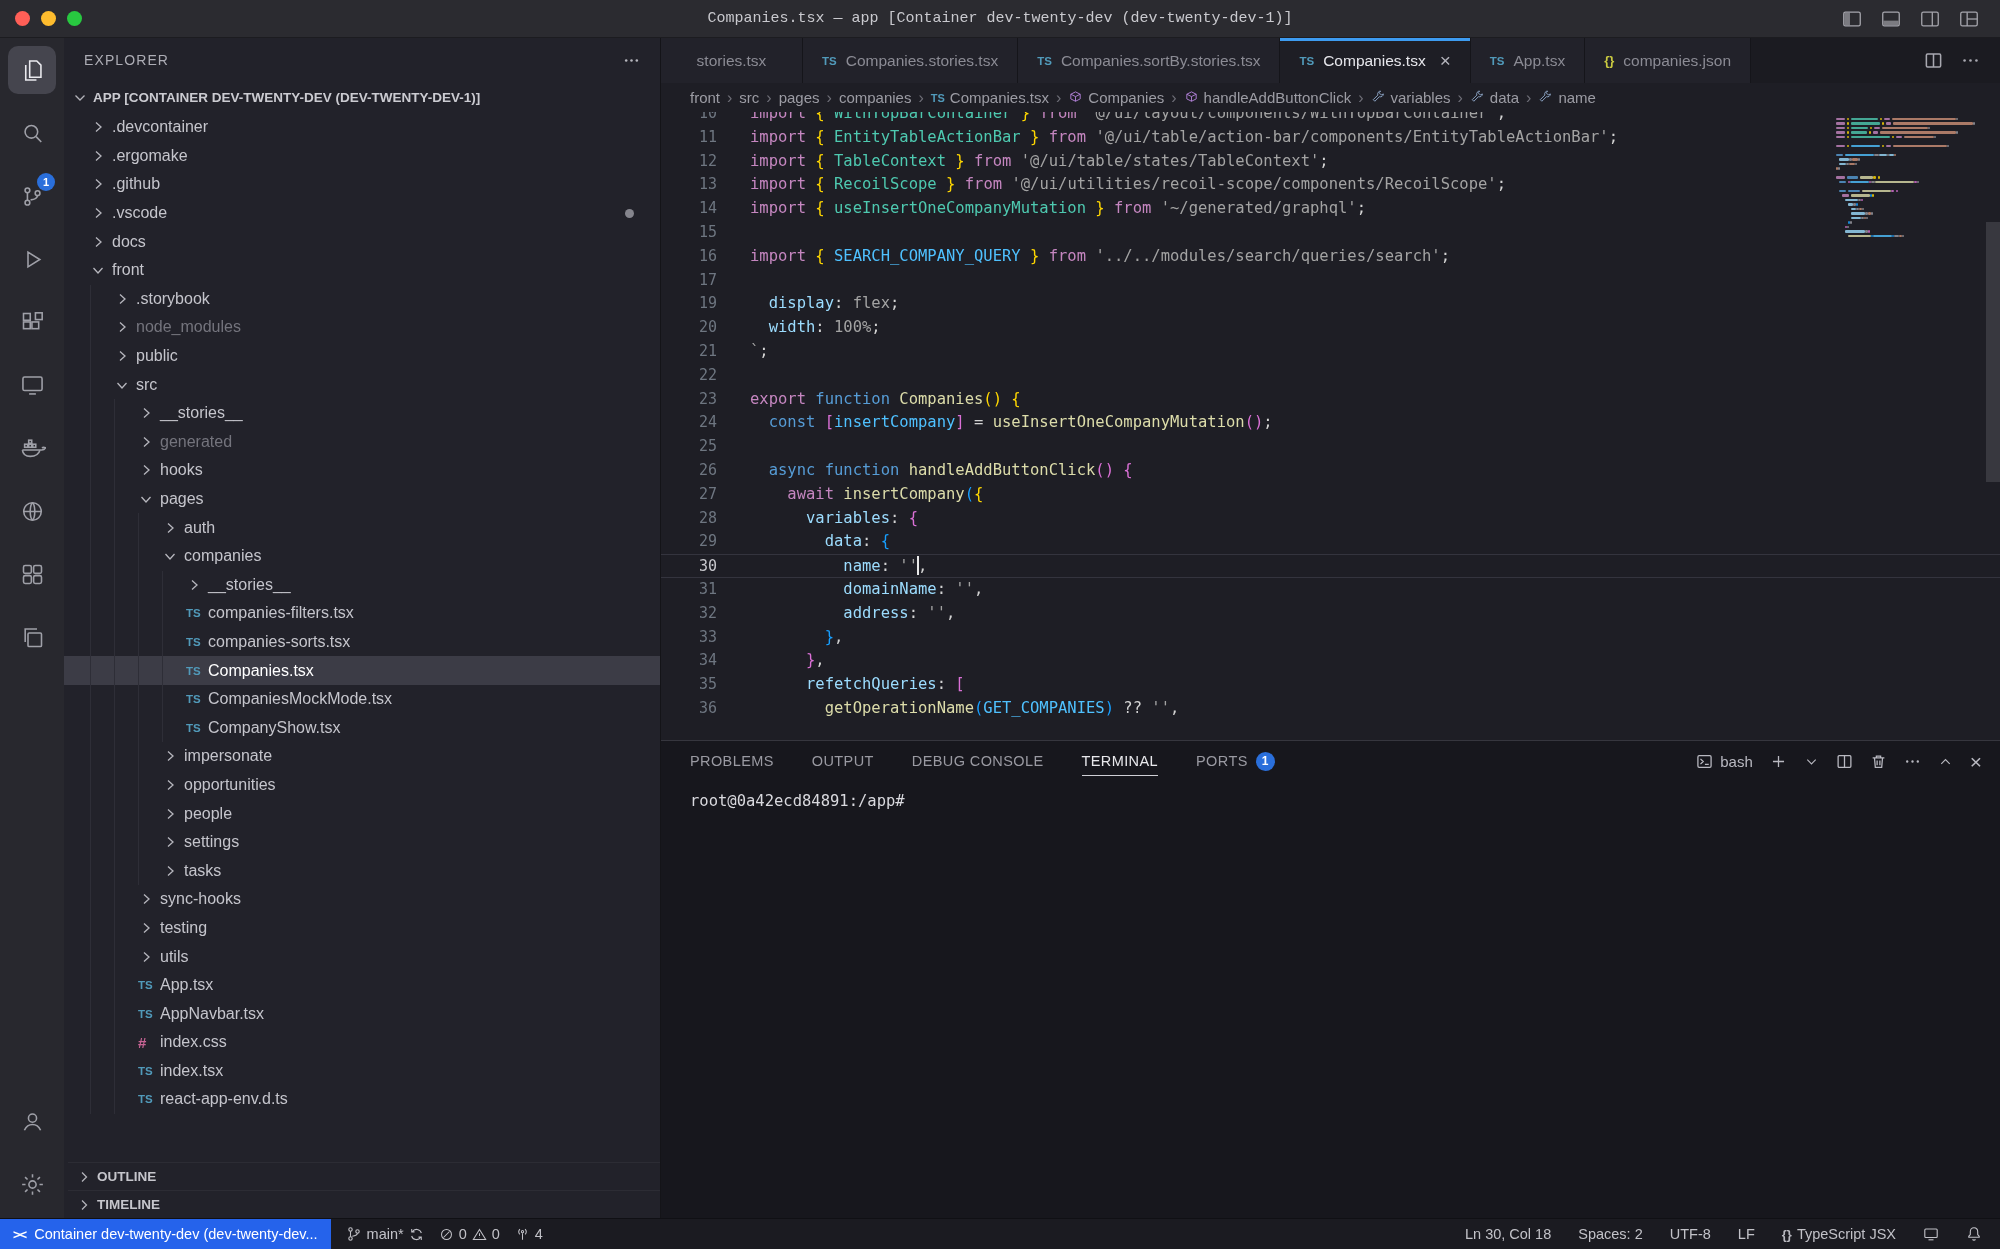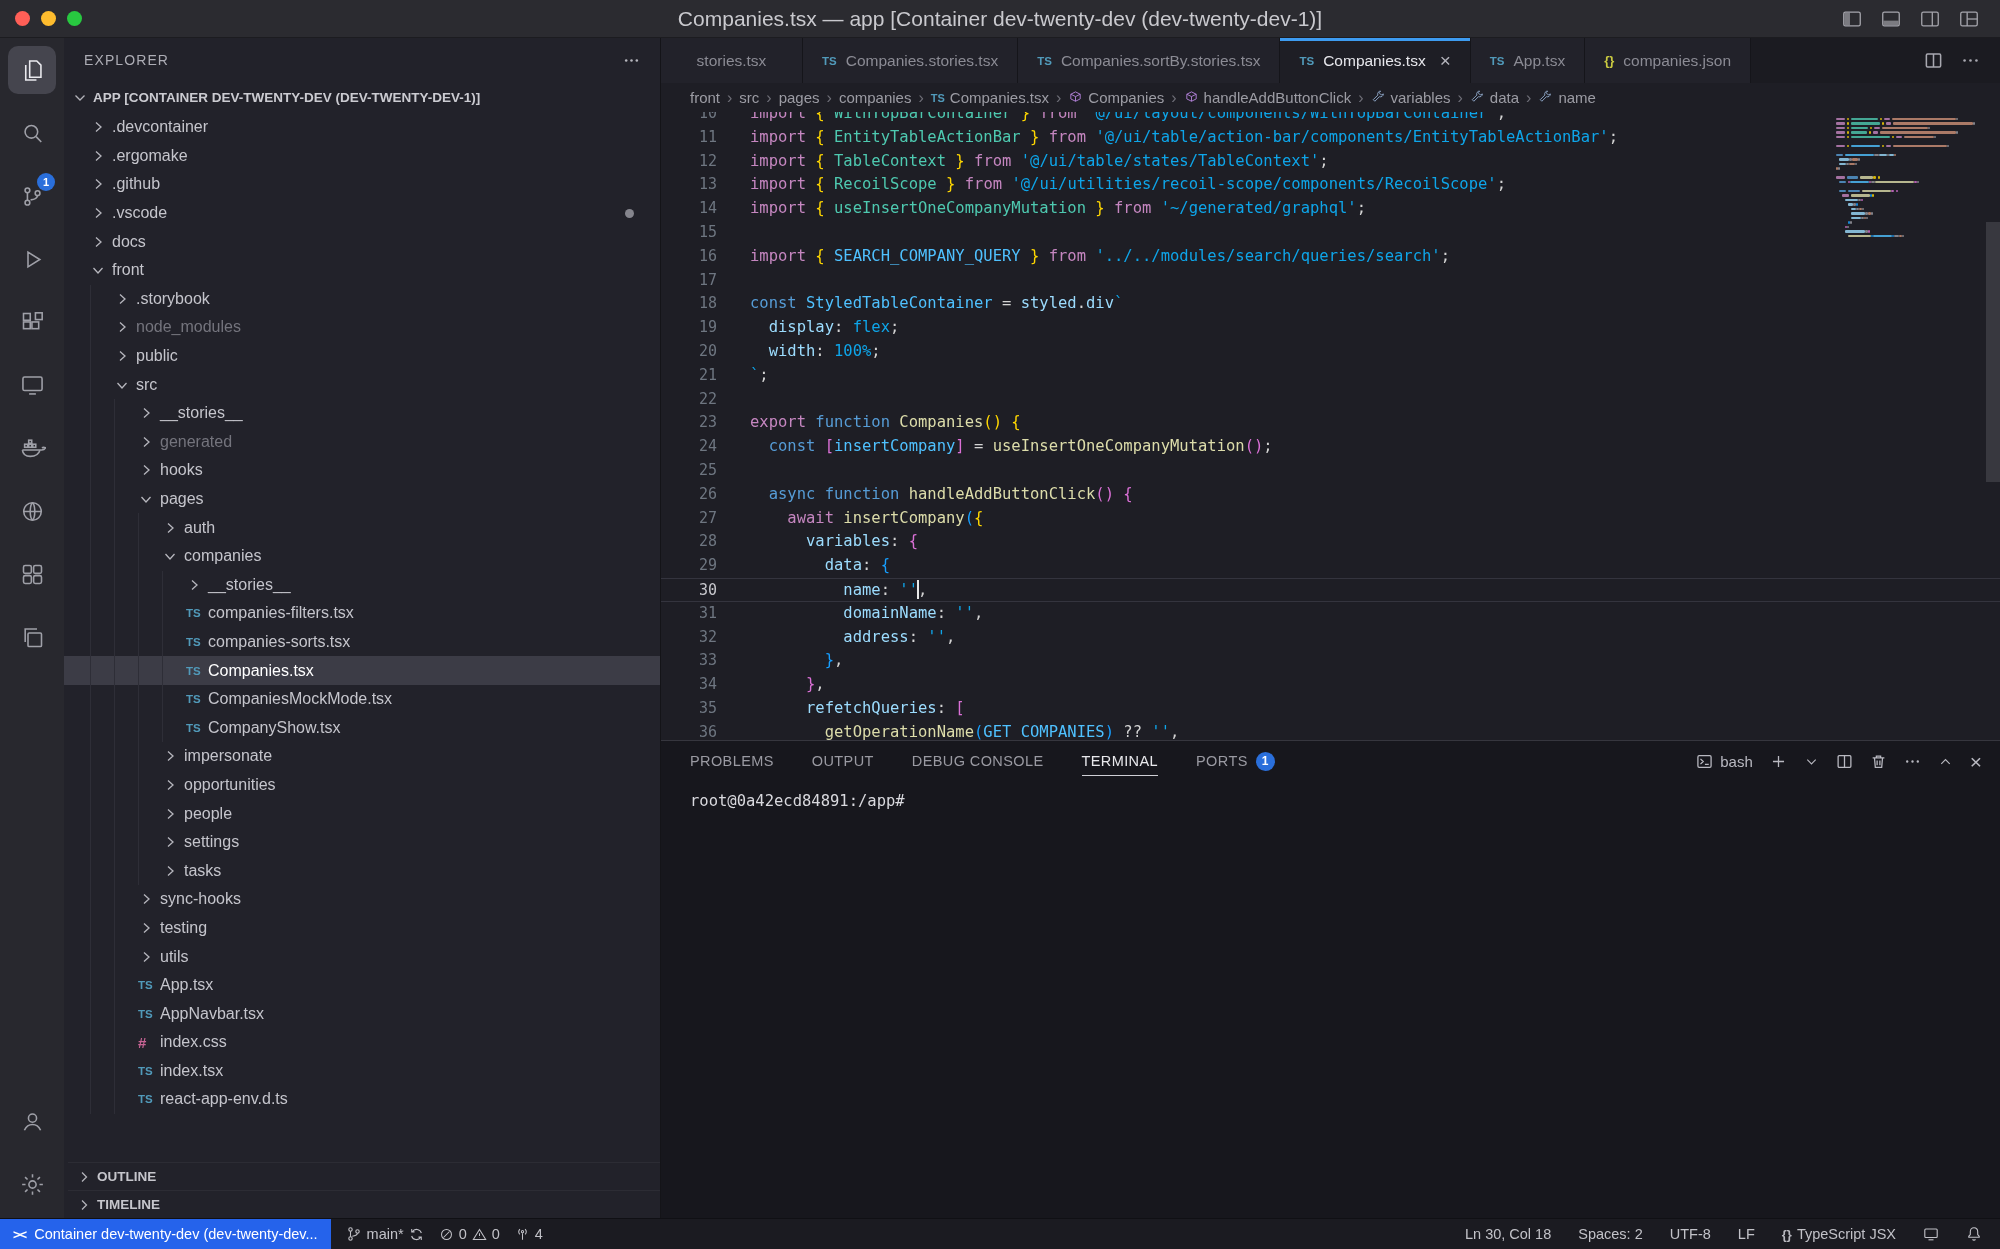--- a/index.html
+++ b/index.html
@@ -5,21 +5,21 @@
   * { margin:0; padding:0; box-sizing:border-box; }
   html,body { background:#111; }
   body { width:2000px; height:1249px; font-family:"Liberation Sans",sans-serif; overflow:hidden; }
   .window { width:2000px; height:1249px; display:flex; flex-direction:column; background:#1e1e25; overflow:hidden; }
 
   
   .titlebar { flex:0 0 38px; background:#2b2b30; border-bottom:1px solid #1c1c20; display:flex; align-items:center; position:relative; }
   .lights { display:flex; gap:11px; margin-left:15px; z-index:3; }
   .light { width:15px; height:15px; border-radius:50%; }
   .light.red{ background:#ff5f57; } .light.yellow{ background:#febc2e; } .light.green{ background:#28c840; }
-  .win-title { position:absolute; left:0; right:0; text-align:center; font-size:21px; color:#c9c9ce; }
+  .win-title { position:absolute; left:0; right:0; text-align:center; font-size:15px; color:#c9c9ce;font-family:Liberation Mono, monospace; }
   .tb-actions { margin-left:auto; display:flex; align-items:center; gap:17px; margin-right:20px; z-index:3; color:#a6a6ad; }
   .tb-ic svg { display:block; stroke:currentColor; fill:none; stroke-width:1.4; }
 
   
   .main { flex:1; display:flex; min-height:0; }
 
   
   .activitybar { flex:0 0 64px; background:#28282e; display:flex; flex-direction:column; align-items:center; padding:8px 0 10px; }
   .ab-item { width:48px; height:48px; margin-bottom:15px; border-radius:10px; display:flex; align-items:center; justify-content:center; position:relative; color:#9fa0a8; cursor:pointer; }
   .ab-item svg { display:block; stroke:currentColor; fill:none; stroke-width:1.4; }
@@ -72,21 +72,21 @@
   .bc-ic svg { display:block; stroke:currentColor; fill:none; }
 
   .editor { flex:0 0 628px; position:relative; overflow:hidden; background:#1e1e25; }
   .code-scroll { margin-top:-10px; }
   .cl { display:flex; height:23.8px; line-height:23.8px; font-family:"DejaVu Sans Mono",monospace; font-size:15.5px; white-space:pre; }
   .cl .ln { flex:0 0 56px; text-align:right; color:#6e7681; font-size:15px; }
   .cl .ct { padding-left:33px; }
   .cl.active { border-top:1px solid #34343e; border-bottom:1px solid #34343e; }
   .cl.active .ln { color:#c8c8cd; }
   .tk-k{color:#C586C0} .tk-d{color:#569CD6} .tk-t{color:#4EC9B0} .tk-fn{color:#DCDCAA}
-  .tk-v{color:#9CDCFE} .tk-c{color:#4FC1FF} .tk-s{color:#0ea5e9} .tk-w{color:#D4D4D4}
+  .tk-v{color:#9CDCFE} .tk-c{color:#4FC1FF} .tk-s{color:#a3a3a3} .tk-w{color:#D4D4D4}
   .tk-b1{color:#FFD700} .tk-b2{color:#DA70D6} .tk-b3{color:#179FFF}
   .cursor { display:inline-block; width:2px; height:19px; background:#e8e8e8; vertical-align:text-bottom; margin:0 -1px; }
   .minimap { position:absolute; top:6px; right:14px; width:150px; }
   .mm-row { display:flex; height:2.4px; margin-bottom:2.1px; overflow:hidden; }
   .mm-row span { height:2.4px; border-radius:1px; flex:0 0 auto; }
   .mm { opacity:.8; }
   .mm.tk-k{background:#C586C0}.mm.tk-d{background:#569CD6}.mm.tk-t{background:#4EC9B0}.mm.tk-fn{background:#DCDCAA}
   .mm.tk-v{background:#9CDCFE}.mm.tk-c{background:#4FC1FF}.mm.tk-s{background:#CE9178}.mm.tk-w{background:#9a9aa2}
   .mm.tk-b1{background:#FFD700}.mm.tk-b2{background:#DA70D6}.mm.tk-b3{background:#179FFF}
   .mm-sp { background:transparent; }
@@ -718,21 +718,20 @@
       <div class="editor">
         <div class="code-scroll" id="code-lines">
             <div class="cl"><span class="ln">10</span><span class="ct"><span class="tk-k">import</span><span class="tk-w"> </span><span class="tk-b1">{</span><span class="tk-w"> </span><span class="tk-t">WithTopBarContainer</span><span class="tk-w"> </span><span class="tk-b1">}</span><span class="tk-w"> </span><span class="tk-k">from</span><span class="tk-w"> </span><span class="tk-s">'@/ui/layout/components/WithTopBarContainer'</span><span class="tk-w">;</span></span></div>
             <div class="cl"><span class="ln">11</span><span class="ct"><span class="tk-k">import</span><span class="tk-w"> </span><span class="tk-b1">{</span><span class="tk-w"> </span><span class="tk-t">EntityTableActionBar</span><span class="tk-w"> </span><span class="tk-b1">}</span><span class="tk-w"> </span><span class="tk-k">from</span><span class="tk-w"> </span><span class="tk-s">'@/ui/table/action-bar/components/EntityTableActionBar'</span><span class="tk-w">;</span></span></div>
             <div class="cl"><span class="ln">12</span><span class="ct"><span class="tk-k">import</span><span class="tk-w"> </span><span class="tk-b1">{</span><span class="tk-w"> </span><span class="tk-t">TableContext</span><span class="tk-w"> </span><span class="tk-b1">}</span><span class="tk-w"> </span><span class="tk-k">from</span><span class="tk-w"> </span><span class="tk-s">'@/ui/table/states/TableContext'</span><span class="tk-w">;</span></span></div>
             <div class="cl"><span class="ln">13</span><span class="ct"><span class="tk-k">import</span><span class="tk-w"> </span><span class="tk-b1">{</span><span class="tk-w"> </span><span class="tk-t">RecoilScope</span><span class="tk-w"> </span><span class="tk-b1">}</span><span class="tk-w"> </span><span class="tk-k">from</span><span class="tk-w"> </span><span class="tk-s">'@/ui/utilities/recoil-scope/components/RecoilScope'</span><span class="tk-w">;</span></span></div>
             <div class="cl"><span class="ln">14</span><span class="ct"><span class="tk-k">import</span><span class="tk-w"> </span><span class="tk-b1">{</span><span class="tk-w"> </span><span class="tk-t">useInsertOneCompanyMutation</span><span class="tk-w"> </span><span class="tk-b1">}</span><span class="tk-w"> </span><span class="tk-k">from</span><span class="tk-w"> </span><span class="tk-s">'~/generated/graphql'</span><span class="tk-w">;</span></span></div>
             <div class="cl"><span class="ln">15</span><span class="ct"></span></div>
             <div class="cl"><span class="ln">16</span><span class="ct"><span class="tk-k">import</span><span class="tk-w"> </span><span class="tk-b1">{</span><span class="tk-w"> </span><span class="tk-c">SEARCH_COMPANY_QUERY</span><span class="tk-w"> </span><span class="tk-b1">}</span><span class="tk-w"> </span><span class="tk-k">from</span><span class="tk-w"> </span><span class="tk-s">'../../modules/search/queries/search'</span><span class="tk-w">;</span></span></div>
             <div class="cl"><span class="ln">17</span><span class="ct"></span></div>
-            <div class="cl"><span class="ln">18</span><span class="ct"><span class="tk-d">const</span><span class="tk-w"> </span><span class="tk-c">StyledTableContainer</span><span class="tk-w"> = </span><span class="tk-v">styled</span><span class="tk-w">.</span><span class="tk-v">div</span><span class="tk-s">`</span></span></div>
             <div class="cl"><span class="ln">19</span><span class="ct"><span class="tk-w">  </span><span class="tk-v">display</span><span class="tk-w">: </span><span class="tk-s">flex</span><span class="tk-w">;</span></span></div>
             <div class="cl"><span class="ln">20</span><span class="ct"><span class="tk-w">  </span><span class="tk-v">width</span><span class="tk-w">: </span><span class="tk-s">100%</span><span class="tk-w">;</span></span></div>
             <div class="cl"><span class="ln">21</span><span class="ct"><span class="tk-s">`</span><span class="tk-w">;</span></span></div>
             <div class="cl"><span class="ln">22</span><span class="ct"></span></div>
             <div class="cl"><span class="ln">23</span><span class="ct"><span class="tk-k">export</span><span class="tk-w"> </span><span class="tk-d">function</span><span class="tk-w"> </span><span class="tk-fn">Companies</span><span class="tk-b1">()</span><span class="tk-w"> </span><span class="tk-b1">{</span></span></div>
             <div class="cl"><span class="ln">24</span><span class="ct"><span class="tk-w">  </span><span class="tk-d">const</span><span class="tk-w"> </span><span class="tk-b2">[</span><span class="tk-c">insertCompany</span><span class="tk-b2">]</span><span class="tk-w"> = </span><span class="tk-fn">useInsertOneCompanyMutation</span><span class="tk-b2">()</span><span class="tk-w">;</span></span></div>
             <div class="cl"><span class="ln">25</span><span class="ct"></span></div>
             <div class="cl"><span class="ln">26</span><span class="ct"><span class="tk-w">  </span><span class="tk-d">async</span><span class="tk-w"> </span><span class="tk-d">function</span><span class="tk-w"> </span><span class="tk-fn">handleAddButtonClick</span><span class="tk-b2">()</span><span class="tk-w"> </span><span class="tk-b2">{</span></span></div>
             <div class="cl"><span class="ln">27</span><span class="ct"><span class="tk-w">    </span><span class="tk-k">await</span><span class="tk-w"> </span><span class="tk-fn">insertCompany</span><span class="tk-b3">(</span><span class="tk-b1">{</span></span></div>
             <div class="cl"><span class="ln">28</span><span class="ct"><span class="tk-w">      </span><span class="tk-v">variables</span><span class="tk-w">: </span><span class="tk-b2">{</span></span></div>

